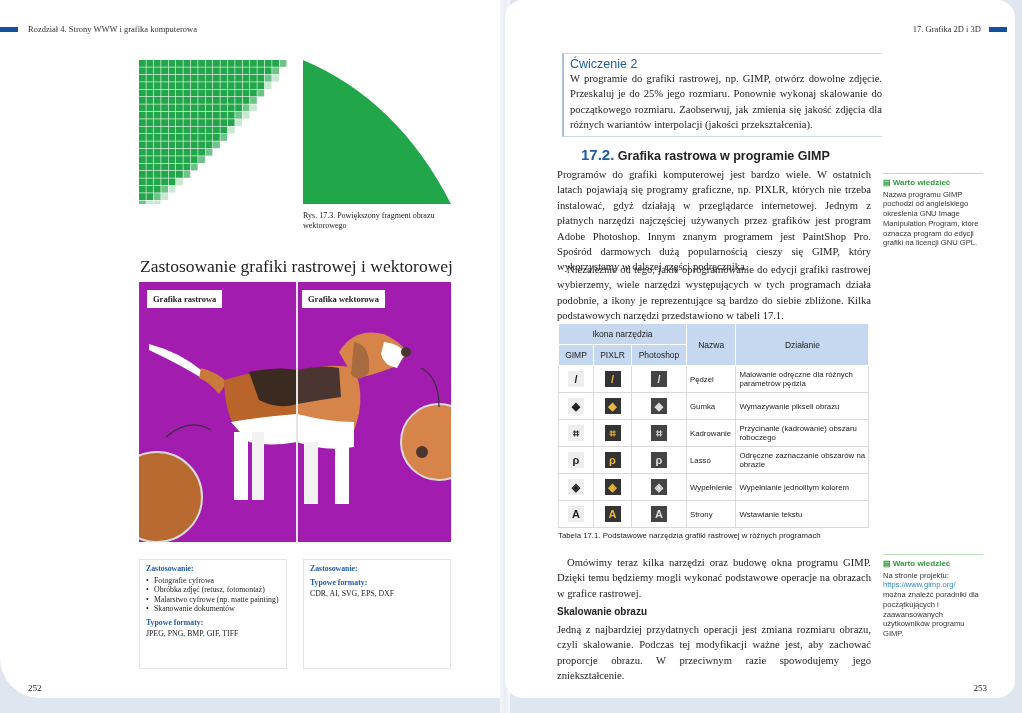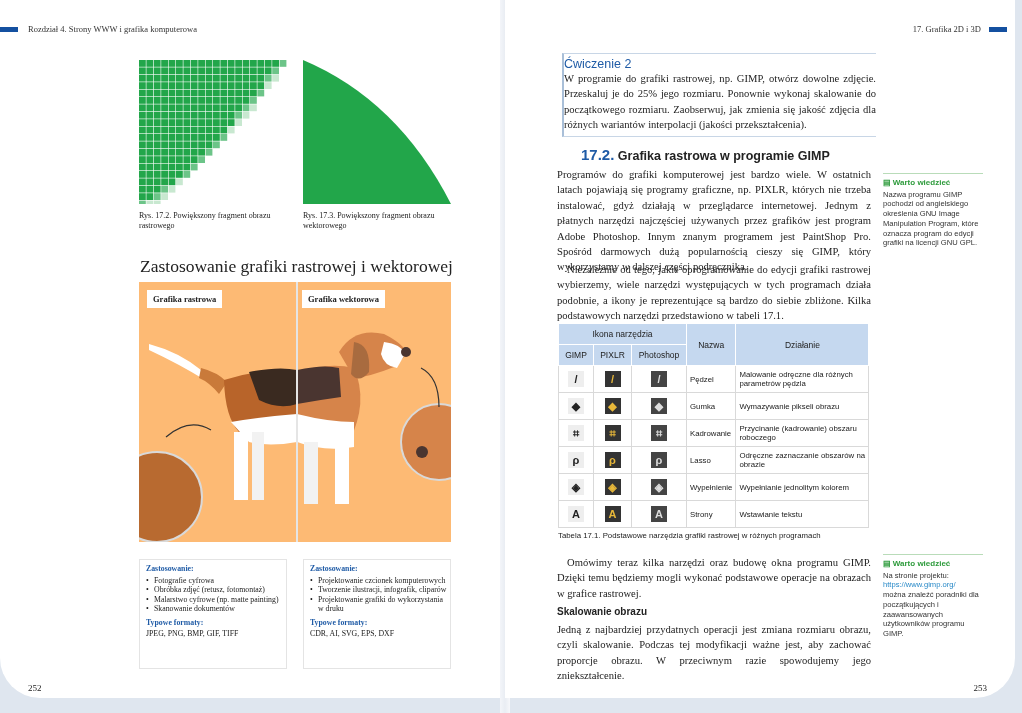--- a/index.html
+++ b/index.html
@@ -1,37 +1,37 @@
 <!DOCTYPE html>
 <html><head>
 <meta charset="utf-8">
 <style>
   html,body{margin:0;padding:0;}
   body{width:1022px;height:713px;background:#dfe6ef;position:relative;overflow:hidden;font-family:"Liberation Sans",sans-serif;color:#1a1a1a;}
   .page{position:absolute;top:0;background:#fff;height:698px;font-family:Liberation Serif, serif;}
   .page-left{left:0;width:505px;border-bottom-left-radius:40px;}
-  .page-right{left:505px;width:510px;border-bottom-right-radius:40px;background:#fff;}
+  .page-right{left:505px;width:510px;border-bottom-right-radius:40px;background:#fff;border-radius:18px;}
   .gutter{position:absolute;left:500px;top:0;width:10px;height:713px;background:linear-gradient(90deg,#f3f5f9,#e9edf3,#f6f7fa);}
   .hdr{position:absolute;top:24px;font-size:8.5px;color:#333;}
   .bar{position:absolute;top:27px;height:5px;background:#1450a0;}
   .fig{position:absolute;top:60px;width:148px;height:144px;}
   .cap{position:absolute;top:211px;font-size:8px;line-height:10px;color:#222;width:160px;}
   .h2{position:absolute;left:140px;top:256px;font-size:17.5px;color:#222;}
-  .dogpanel{position:absolute;left:139px;top:282px;width:312px;height:260px;background:#fdba74;overflow:hidden;}
+  .dogpanel{position:absolute;left:139px;top:282px;width:312px;height:260px;background:#a21caf;overflow:hidden;}
   .dogpanel .divider{position:absolute;left:157px;top:0;width:2px;height:260px;background:#e5e5e5;}
   .lbl{position:absolute;top:8px;background:#fff;font-size:8.5px;font-weight:bold;padding:4px 6px;color:#222;}
   .infobox{position:absolute;top:559px;width:146px;height:108px;border:1px solid #e4e4e4;background:#fff;font-size:7.8px;line-height:9.5px;}
   .infobox .t{color:#1f5ba6;font-weight:bold;margin:4px 0 2px 6px;}
   .infobox ul{margin:0;padding:0 0 0 14px;}
   .infobox li{list-style:none;position:relative;}
   .infobox li:before{content:"•";position:absolute;left:-8px;}
   .infobox .fmt{margin:2px 0 0 6px;}
   .pgnum{position:absolute;top:683px;font-size:9px;color:#222;}
   
-  .ex{position:absolute;left:562px;top:53px;width:312px;height:82px;border-left:2px solid #a9bfd8;border-top:1px solid #c8d6e6;border-bottom:1px solid #c8d6e6;}
+  .ex{position:absolute;left:562px;top:53px;width:312px;height:82px;border-left:2px solid #a9bfd8;border-top:1px solid #c8d6e6;border-bottom:1px solid #c8d6e6;padding-left:6px;}
   .ex-title{color:#1f5ba6;font-size:12.5px;margin-top:3px;}
   .serif{font-family:"Liberation Serif",serif;font-size:10.6px;line-height:15.4px;text-align:justify;color:#222;}
   .sec{position:absolute;left:557px;top:146px;font-size:12.5px;font-weight:bold;color:#222;}
   .sec .num{color:#1f5ba6;font-size:15px;margin-left:24px;}
   .para{position:absolute;left:557px;width:314px;}
   .side{position:absolute;left:883px;width:100px;font-size:7.6px;line-height:9.7px;color:#333;}
   .side .st{color:#2e9b3c;font-weight:bold;font-size:8px;border-top:1px solid #b9dcb9;padding-top:4px;margin-bottom:2px;}
   .tbl{position:absolute;left:558px;top:323px;border-collapse:collapse;font-size:7.8px;}
   .tbl th{background:#c5d8ef;font-weight:normal;color:#222;border:1px solid #fff;font-size:8.5px;padding:0;}
   .tbl td{border:1px solid #d9d9d9;height:26px;padding:0 3px;vertical-align:middle;}
@@ -291,21 +291,20 @@
         <rect x="111" y="0" width="6.800000000000001" height="6.800000000000001" fill="#22a64a"></rect>
         <rect x="118.4" y="0" width="6.800000000000001" height="6.800000000000001" fill="#22a64a"></rect>
         <rect x="125.80000000000001" y="0" width="6.800000000000001" height="6.800000000000001" fill="#22a64a"></rect>
         <rect x="133.20000000000002" y="0" width="6.800000000000001" height="6.800000000000001" fill="#22a64a"></rect>
         <rect x="140.6" y="0" width="6.800000000000001" height="6.800000000000001" fill="#6cc488"></rect>
       </g>
   </svg>
   <svg class="fig" style="left:303px;" viewBox="0 0 148 144">
     <path d="M0,0 Q95,40 148,144 L0,144 Z" fill="#22a64a"></path>
   </svg>
-  <div class="cap" style="left:139px;">Rys. 17.2. Powiększony fragment obrazu rastrowego</div>
   <div class="cap" style="left:303px;">Rys. 17.3. Powiększony fragment obrazu wektorowego</div>
 
   <div class="h2">Zastosowanie grafiki rastrowej i wektorowej</div>
 
   <div class="dogpanel">
     <svg width="312" height="260" style="position:absolute;left:0;top:0">
 
       <path d="M10,62 Q40,70 62,88 L66,98 Q40,82 10,68 Z" fill="#fff"></path>
       <path d="M62,86 Q78,90 88,100 L80,112 Q70,100 60,96 Z" fill="#c97a3a"></path>
 
@@ -345,25 +344,20 @@
       <li>Fotografie cyfrowa</li>
       <li>Obróbka zdjęć (retusz, fotomontaż)</li>
       <li>Malarstwo cyfrowe (np. matte painting)</li>
       <li>Skanowanie dokumentów</li>
     </ul>
     <div class="t">Typowe formaty:</div>
     <div class="fmt">JPEG, PNG, BMP, GIF, TIFF</div>
   </div>
   <div class="infobox" style="left:303px;">
     <div class="t">Zastosowanie:</div>
-    <ul>
-      <li>Projektowanie czcionek komputerowych</li>
-      <li>Tworzenie ilustracji, infografik, cliparów</li>
-      <li>Projektowanie grafiki do wykorzystania w druku</li>
-    </ul>
     <div class="t">Typowe formaty:</div>
     <div class="fmt">CDR, AI, SVG, EPS, DXF</div>
   </div>
 
   <div class="pgnum" style="left:28px;">252</div>
 </div>
 
 <div class="gutter"></div>
 
 <div class="page page-right">

